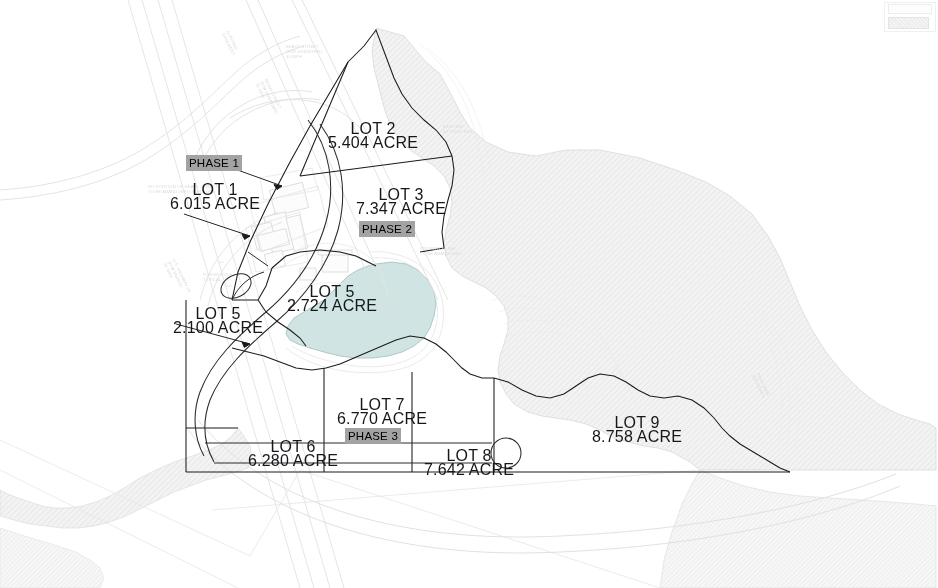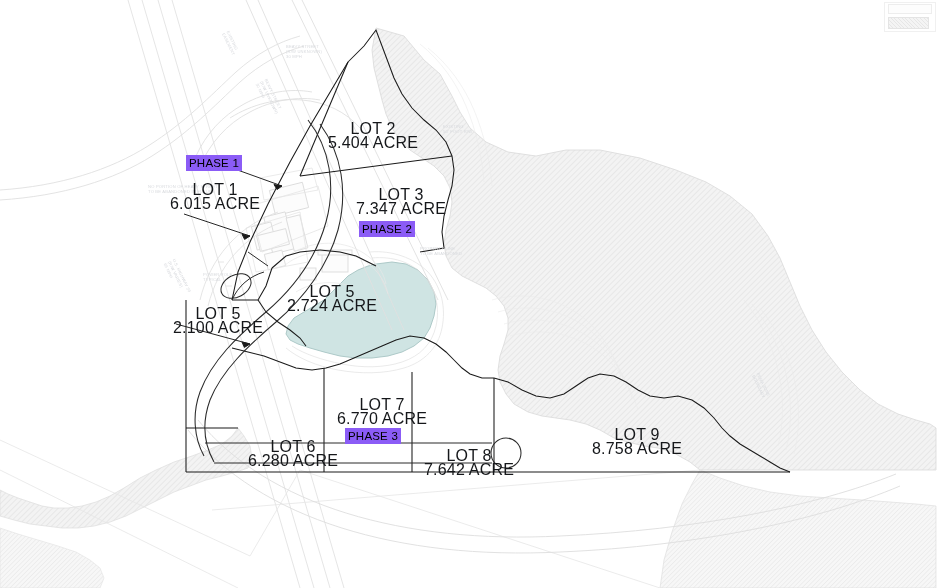--- a/index.html
+++ b/index.html
@@ -31,21 +31,21 @@
     letter-spacing: 0.2px;
     font-family: "Liberation Sans", sans-serif;
   }
   .lot-label .lot-name { display: block; }
   .lot-label .lot-area { display: block; }
   .phase-badge {
     position: absolute;
     font-size: 11.5px;
     line-height: 14px;
     color: #000000;
-    background: #8b5cf6;
+    background: #a3a3a3;
     padding: 1px 3px 1px 3px;
     white-space: nowrap;
     letter-spacing: 0.2px;
     font-family: "Liberation Sans", sans-serif;
   }
   .faint-note {
     position: absolute;
     color: #d8dade;
     font-size: 4.1px;
     line-height: 5px;
@@ -358,21 +358,21 @@
     <span class="lot-area">6.280 ACRE</span>
   </div>
   <div class="lot-label" style="left:337px; top:398px;">
     <span class="lot-name">LOT 7</span>
     <span class="lot-area">6.770 ACRE</span>
   </div>
   <div class="lot-label" style="left:424px; top:409px;margin-top:40px;">
     <span class="lot-name">LOT 8</span>
     <span class="lot-area">7.642 ACRE</span>
   </div>
-  <div class="lot-label" style="left:592px; top:428px;">
+  <div class="lot-label" style="left:592px; top:416px;">
     <span class="lot-name">LOT 9</span>
     <span class="lot-area">8.758 ACRE</span>
   </div>
 
   <div class="phase-badge" style="left:186px; top:155px;">PHASE 1</div>
   <div class="phase-badge" style="left:359px; top:221px;text-align:right;">PHASE 2</div>
   <div class="phase-badge" style="left:345px; top:428px;">PHASE 3</div>
 
   <div id="legend-box"></div>
   <div id="legend-inner"></div>

